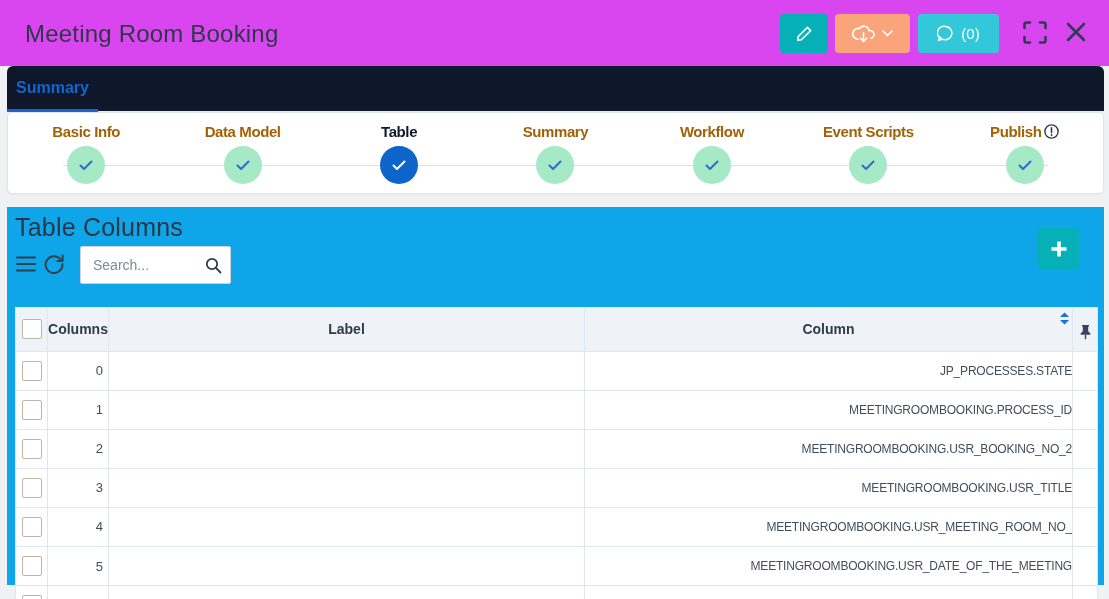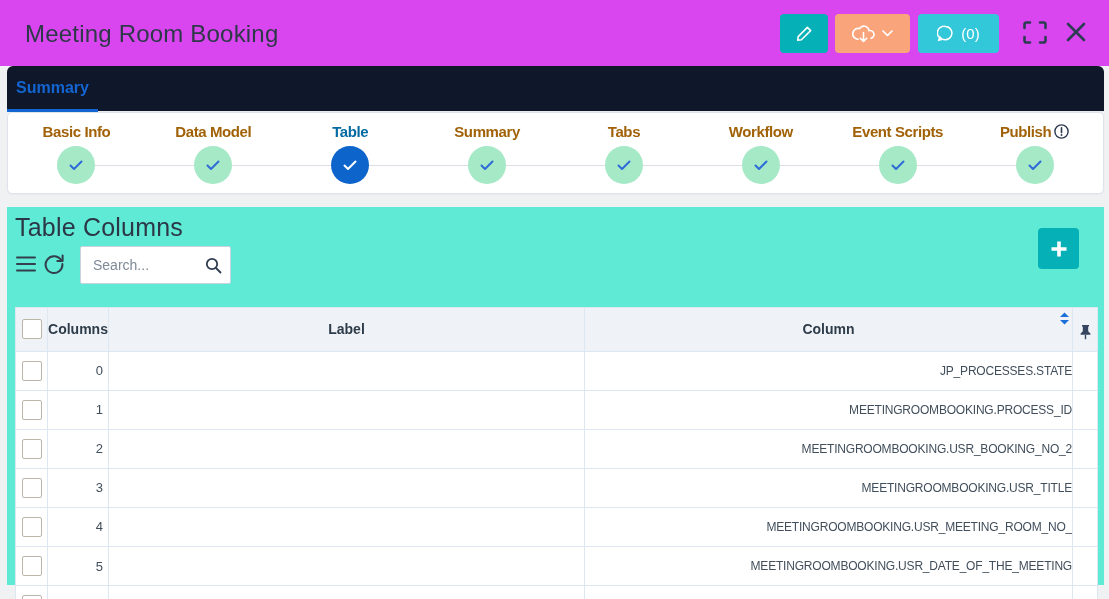--- a/index.html
+++ b/index.html
@@ -51,31 +51,31 @@
   }
   .stepper-line {
     position:absolute; top:52px; left:55px; right:55px; height:1px;
     background:#dcdde5;
   }
   .step { flex:1 1 0; position:relative; display:flex; flex-direction:column; align-items:center; padding-top:11px; cursor:pointer; }
   .step-label {
     font-size:15px; font-weight:600; color:#a16207; line-height:15px; letter-spacing:-0.4px;
     display:flex; align-items:center; gap:3px; white-space:nowrap;
   }
-  .step.active .step-label { color:#0369a1;justify-content:center; }
+  .step.active .step-label { color:#0f172a;justify-content:center; }
   .step-circle {
     margin-top:7px; width:38px; height:38px; border-radius:50%;
     background:#a5e9c6; display:flex; align-items:center; justify-content:center;
     position:relative; z-index:1;
   }
   .step.active .step-circle { background:#0d64cb; }
   .warn-icon { display:inline-flex; }
   
   .table-section {
-    margin-top:13px; background:#5eead4; height:378px;
+    margin-top:13px; background:#0ea5e9; height:378px;
     padding:7px 7px 0 8px; position:relative;
   }
   .section-title { font-size:25px; color:#2b3747; line-height:27px; letter-spacing:0.2px; }
   .toolbar { margin-top:5px; height:38px; position:relative; }
   .tb-icon { position:absolute; background:none; border:none; padding:0; cursor:pointer; }
   .btn-menu { left:1px; top:10px; width:20px; height:16px; }
   .btn-refresh { left:28px; top:7px; width:22px; height:22px; }
   .search-wrap { position:absolute; left:65px; top:0; width:151px; height:38px;text-decoration:underline; }
   .search-input {
     width:100%; height:100%; border:1px solid #c9d3df; border-radius:2px;
@@ -202,32 +202,20 @@
           <span>
             <svg width="14" height="11" viewBox="0 0 14 11">
               <path d="M1.5 5.5 L5 9 L12.5 1.5" fill="none" stroke="#ffffff" stroke-width="2" stroke-linecap="round" stroke-linejoin="round"></path>
             </svg>
           </span>
         </div>
       </div>
       <div class="step">
         <div class="step-label">
           <span>Summary</span>
-        </div>
-        <div class="step-circle">
-          <span>
-            <svg width="14" height="11" viewBox="0 0 14 11">
-              <path d="M1.5 5.5 L5 9 L12.5 1.5" fill="none" stroke="#2f6bd8" stroke-width="2" stroke-linecap="round" stroke-linejoin="round"></path>
-            </svg>
-          </span>
-        </div>
-      </div>
-      <div class="step">
-        <div class="step-label">
-          <span>Tabs</span>
         </div>
         <div class="step-circle">
           <span>
             <svg width="14" height="11" viewBox="0 0 14 11">
               <path d="M1.5 5.5 L5 9 L12.5 1.5" fill="none" stroke="#2f6bd8" stroke-width="2" stroke-linecap="round" stroke-linejoin="round"></path>
             </svg>
           </span>
         </div>
       </div>
       <div class="step">

